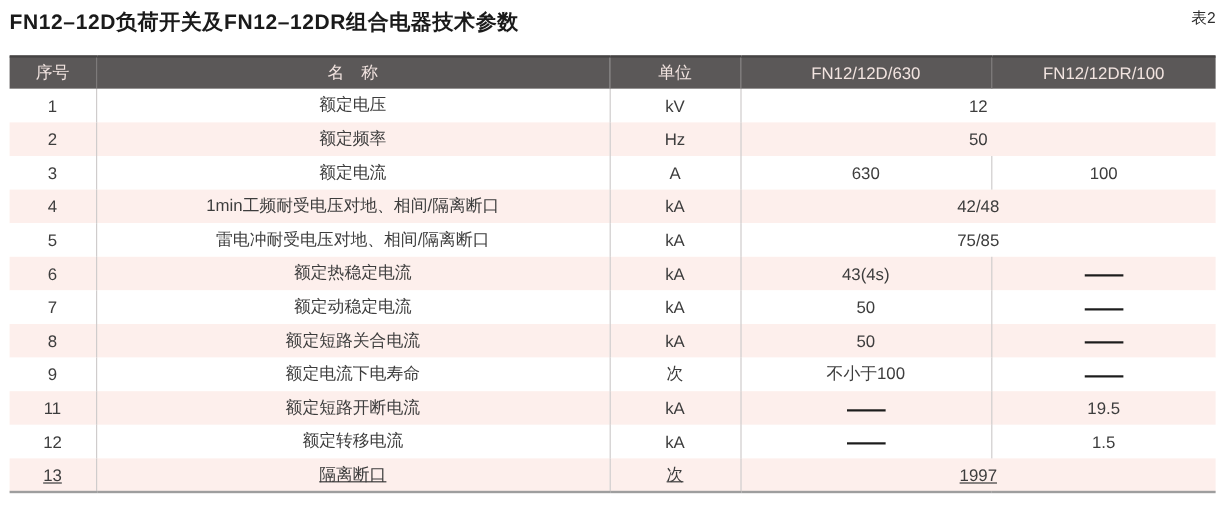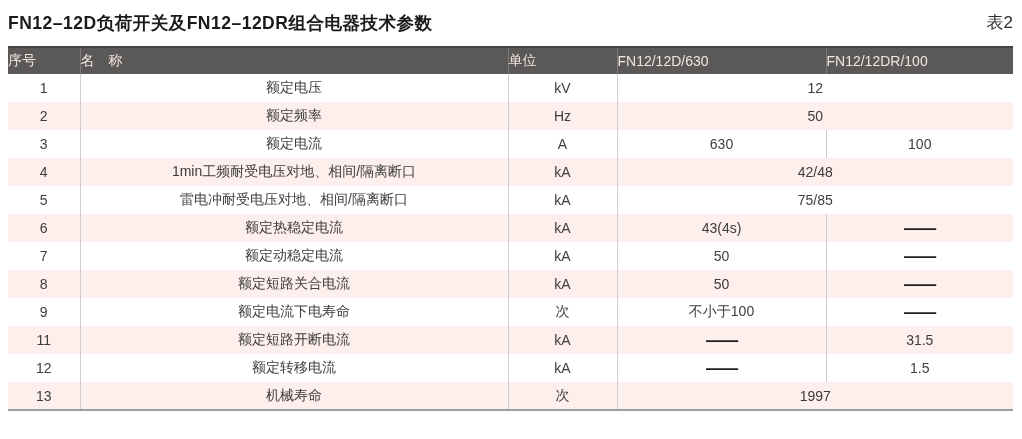--- a/index.html
+++ b/index.html
@@ -19,70 +19,69 @@
   html,body{width:1022px;height:439px;overflow:hidden;}
   body{
     background:#ffffff;
     font-family:"Liberation Sans","DejaVu Sans",sans-serif;
     color:var(--body-text);
   }
   .doc{width:1022px;height:439px;position:relative;padding:6px 8px 0 8px;}
   .title-row{
     display:flex;
     justify-content:space-between;
-    align-items:flex-end;
     width:1005px;
     height:40px;
     padding-bottom:11px;
   }
   .page-title{
     font-size:17.5px;
     font-weight:700;
     color:var(--title-text);
     letter-spacing:0.5px;
   }
   .table-label{
-    font-size:17px;
+    font-size:13px;
     color:#2e2e2e;
     padding-bottom:1px;
   }
   table.params{
     width:1005px;
     border-collapse:collapse;
     table-layout:fixed;
   }
   col.c-idx{width:72px;}
   col.c-name{width:428px;}
   col.c-unit{width:109px;}
   col.c-v1{width:209px;}
   col.c-v2{width:187px;}
   thead th{
     background:var(--header-bg);
     color:var(--header-text);
     font-weight:400;
     font-size:14px;
     height:27px;
-    text-align:left;
+    text-align:center;
     vertical-align:middle;
     border-top:2px solid var(--header-top);
     border-left:1px solid var(--header-divider);
   }
   thead th:first-child{border-left:none;}
   tbody td{
     font-size:14px;
     height:28px;
     text-align:center;
     vertical-align:middle;
     color:var(--body-text);
     border-left:1px solid var(--divider);
     background:var(--row-bg);
   }
   tbody td:first-child{border-left:none;}
   tbody tr:nth-child(even) td{background:var(--row-alt-bg);}
-  tbody tr:last-child td{border-bottom:2px solid var(--bottom-border);}
+  tbody tr:last-child td{border-bottom:2px solid var(--bottom-border);text-decoration:underline;}
   td.dash span{
     display:inline-block;
     font-weight:700;
     color:var(--dash-color);
     transform:scaleX(2.3) scaleY(1.25);
   }
 </style>
 </head>
 <body>
 
@@ -167,30 +166,30 @@
         <td>额定电流下电寿命</td>
         <td>次</td>
         <td>不小于100</td>
         <td class="dash"><span>—</span></td>
       </tr>
       <tr>
         <td>11</td>
         <td>额定短路开断电流</td>
         <td>kA</td>
         <td class="dash"><span>—</span></td>
-        <td>31.5</td>
+        <td>19.5</td>
       </tr>
       <tr>
         <td>12</td>
         <td>额定转移电流</td>
         <td>kA</td>
         <td class="dash"><span>—</span></td>
         <td>1.5</td>
       </tr>
       <tr>
         <td>13</td>
-        <td>机械寿命</td>
+        <td>隔离断口</td>
         <td>次</td>
         <td colspan="2">1997</td>
       </tr>
     </tbody>
   </table>
 </div>
 
 </body></html>

